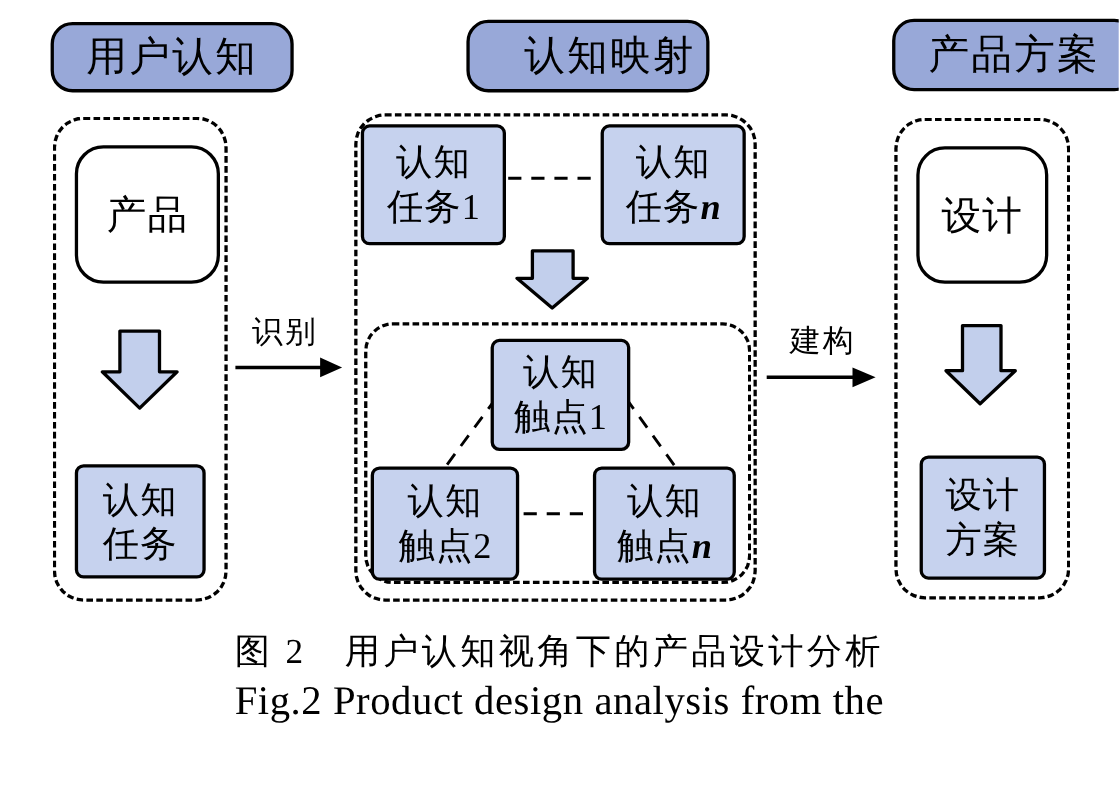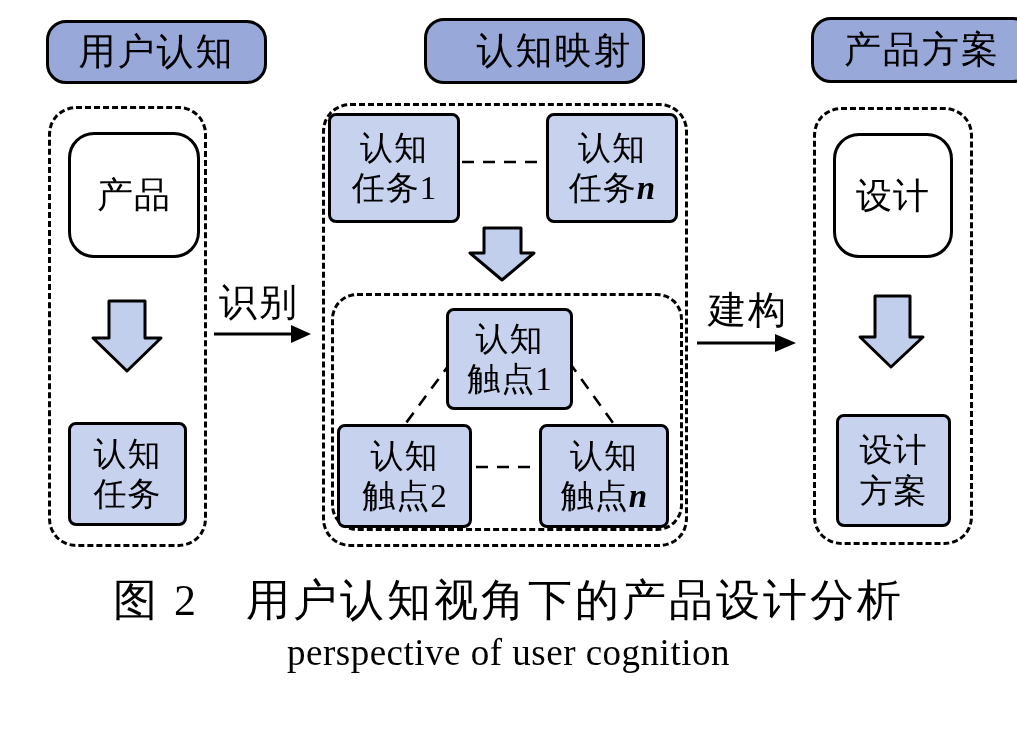--- a/index.html
+++ b/index.html
@@ -57,37 +57,37 @@
   .n-touch2   { left:337px; top:424px; width:135px; height:104px; }
   .n-touchn   { left:539px; top:424px; width:130px; height:104px; }
   .n-elems    { left:833px; top:133px; width:120px; height:125px; font-size:34px; }
   .n-solution { left:836px; top:414px; width:115px; height:113px; }
 
   .sfx { font-family:"Liberation Serif", serif; letter-spacing:0; }
   .sfx.it { font-style:italic; font-weight:bold; }
 
   
   .flowlabel {
-    position:absolute; font-size:38px; letter-spacing:2px;
+    position:absolute; font-size:28px; letter-spacing:2px;
     display:flex; align-items:center; justify-content:center;
   }
   .lbl-identify  { left:213px; top:281px; width:92px; height:42px; }
   .lbl-construct { left:702px; top:289px; width:92px; height:42px; }
 
   svg.overlay { position:absolute; left:0; top:0; }
   .dashline { stroke: var(--border,#000); stroke-width:2.6; stroke-dasharray:12 9; fill:none; }
   .flowline { stroke: var(--border,#000); stroke-width:3.2; fill:none; }
   .flowhead { fill: var(--border,#000); stroke:none; }
   .blockarrow { fill: var(--arrow_fill,#c2cfec); stroke: var(--border,#000); stroke-width:3; stroke-linejoin:round; }
 
   
   .caption { position:absolute; left:0; top:572px; width:100%; text-align:center; }
   .cap-zh {
     font-family:"Liberation Serif", serif;
-    font-size:44px; letter-spacing:3px; line-height:1.3;
+    font-size:32px; letter-spacing:3px; line-height:1.3;
   }
   .cap-en {
     font-family:"Liberation Serif", serif;
     font-size:37px; line-height:1.28; letter-spacing:0.5px;
   }
 </style>
 </head>
 <body>
 
 <div class="stage">
@@ -155,16 +155,16 @@
   <div class="node blue n-solution">
     <span>设计</span>
     <span>方案</span>
   </div>
 
   <div class="flowlabel lbl-identify">识别</div>
   <div class="flowlabel lbl-construct">建构</div>
 
   <div class="caption">
     <div class="cap-zh">图 2　用户认知视角下的产品设计分析</div>
-    <div class="cap-en">perspective of user cognition</div>
+    <div class="cap-en">Fig.2 Product design analysis from the</div>
   </div>
 
 </div>
 
 </body></html>

